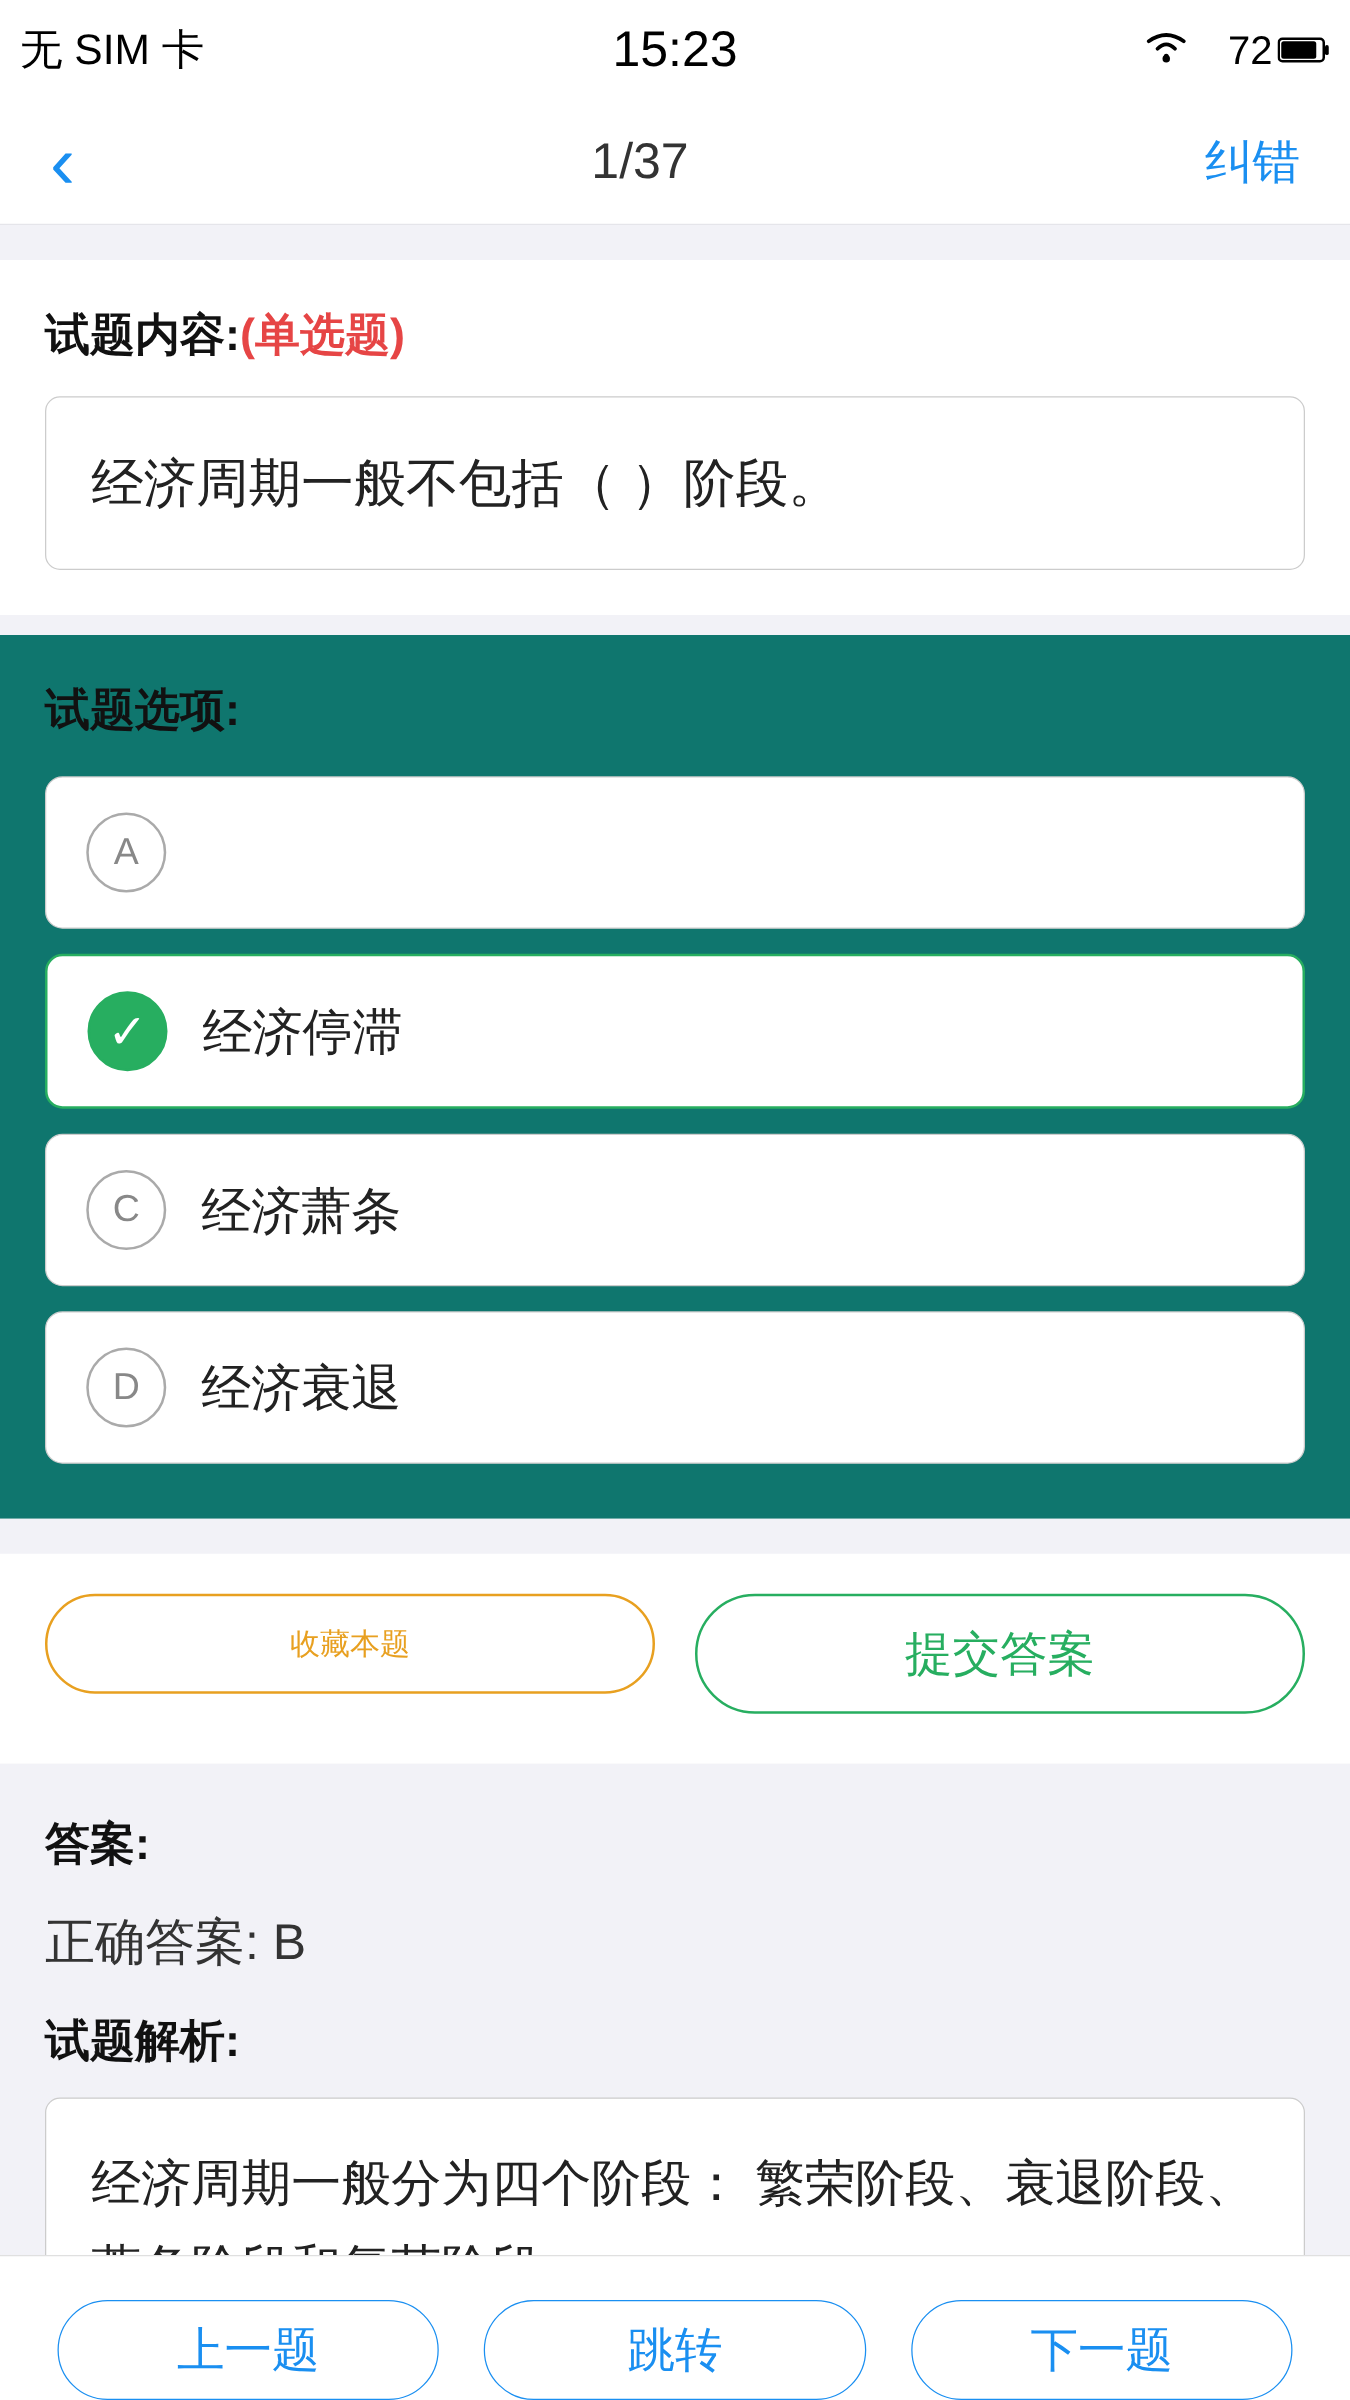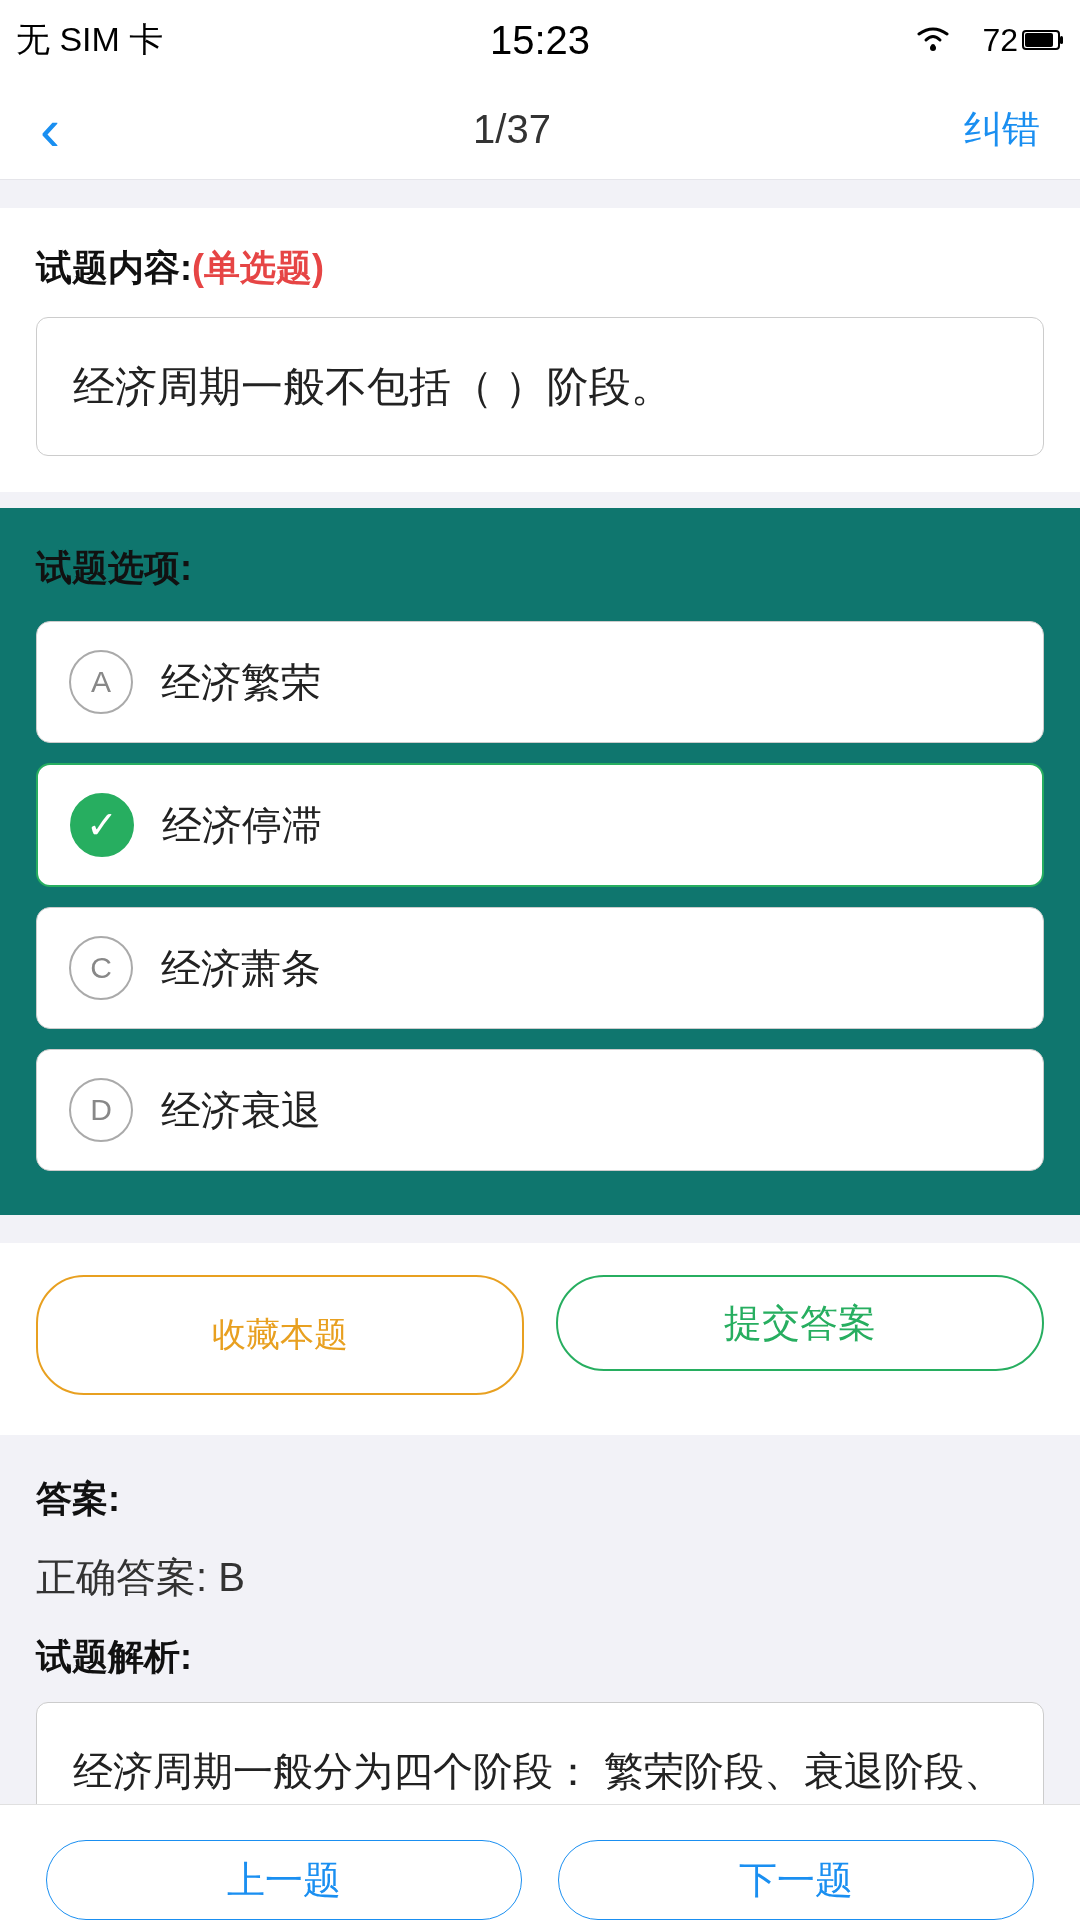--- a/index.html
+++ b/index.html
@@ -58,21 +58,20 @@
   </div>
 </div>
 
 <div style="height:16px; background:#f2f2f7;"></div>
 
 <div style="background:#0f766e; padding:36px 36px 36px 36px;">
   <div style="font-size:36px; font-weight:700; color:#111; margin-bottom:28px;">试题选项:</div>
 
   <div style="display:flex; align-items:center; border:1.5px solid #ccc; border-radius:14px; padding:28px 32px; margin-bottom:20px; background:#fff; cursor:pointer;">
     <div style="width:64px; height:64px; border-radius:50%; border:2px solid #aaa; display:flex; align-items:center; justify-content:center; font-size:30px; color:#888; flex-shrink:0; margin-right:28px;">A</div>
-    <span style="font-size:40px; color:#222;">经济繁荣</span>
   </div>
 
   <div style="display:flex; align-items:center; border:2.5px solid #27ae60; border-radius:14px; padding:28px 32px; margin-bottom:20px; background:#fff; cursor:pointer;">
     <div style="width:64px; height:64px; border-radius:50%; background:#27ae60; border:2px solid #27ae60; display:flex; align-items:center; justify-content:center; font-size:38px; color:#fff; flex-shrink:0; margin-right:28px;">✓</div>
     <span style="font-size:40px; color:#222;">经济停滞</span>
   </div>
 
   <div style="display:flex; align-items:center; border:1.5px solid #ccc; border-radius:14px; padding:28px 32px; margin-bottom:20px; background:#fff; cursor:pointer;">
     <div style="width:64px; height:64px; border-radius:50%; border:2px solid #aaa; display:flex; align-items:center; justify-content:center; font-size:30px; color:#888; flex-shrink:0; margin-right:28px;">C</div>
     <span style="font-size:40px; color:#222;">经济萧条</span>
@@ -80,21 +79,21 @@
 
   <div style="display:flex; align-items:center; border:1.5px solid #ccc; border-radius:14px; padding:28px 32px; margin-bottom:8px; background:#fff; cursor:pointer;">
     <div style="width:64px; height:64px; border-radius:50%; border:2px solid #aaa; display:flex; align-items:center; justify-content:center; font-size:30px; color:#888; flex-shrink:0; margin-right:28px;">D</div>
     <span style="font-size:40px; color:#222;">经济衰退</span>
   </div>
 </div>
 
 <div style="height:28px; background:#f2f2f7;"></div>
 
 <div style="background:#fff; display:flex; gap:32px; padding:32px 36px 40px 36px;">
-  <button style="flex:1; height:120px; border-radius:48px; border:2px solid #e8a020; background:#fff; color:#e8a020; font-size:34px; cursor:pointer;">收藏本题</button>
+  <button style="flex:1; height:80px; border-radius:48px; border:2px solid #e8a020; background:#fff; color:#e8a020; font-size:24px; cursor:pointer;">收藏本题</button>
   <button style="flex:1; height:96px; border-radius:48px; border:2px solid #27ae60; background:#fff; color:#27ae60; font-size:38px; cursor:pointer;">提交答案</button>
 </div>
 
 <div style="height:8px; background:#f2f2f7;"></div>
 
 <div style="background:#f2f2f7; padding:32px 36px 0 36px;">
   <div style="font-size:36px; font-weight:700; color:#111; margin-bottom:8px;">答案:</div>
   <div style="display:flex; justify-content:space-between; padding:18px 0 28px 0; font-size:40px; color:#333;">
     <span>正确答案: B</span>
   </div>
@@ -102,14 +101,15 @@
 
 <div style="background:#f2f2f7; padding:0 36px 40px 36px;">
   <div style="font-size:36px; font-weight:700; color:#111; margin-bottom:20px;">试题解析:</div>
   <div style="border:1.5px solid #ccc; border-radius:12px; background:#fff; padding:34px 36px; font-size:40px; color:#222; line-height:1.7;">
     <span>经济周期一般分为四个阶段： 繁荣阶段、衰退阶段、萧条阶段和复苏阶段。</span>
   </div>
 </div>
 
 <div style="position:fixed; bottom:0; left:0; width:1080px; background:#fff; border-top:1px solid #e0e0e0; display:flex; align-items:flex-end; justify-content:space-around; height:116px; padding:0 28px;">
   <button style="flex:1; margin:0 18px; height:80px; border-radius:40px; border:1.5px solid #1a8ff1; background:#fff; color:#1a8ff1; font-size:38px; cursor:pointer;">上一题</button>
+  <button style="flex:1; margin:0 18px; height:80px; border-radius:40px; border:1.5px solid #1a8ff1; background:#fff; color:#1a8ff1; font-size:38px; cursor:pointer;">跳转</button>
   <button style="flex:1; margin:0 18px; height:80px; border-radius:40px; border:1.5px solid #1a8ff1; background:#fff; color:#1a8ff1; font-size:38px; cursor:pointer;">下一题</button>
 </div>
 
 </body></html>

